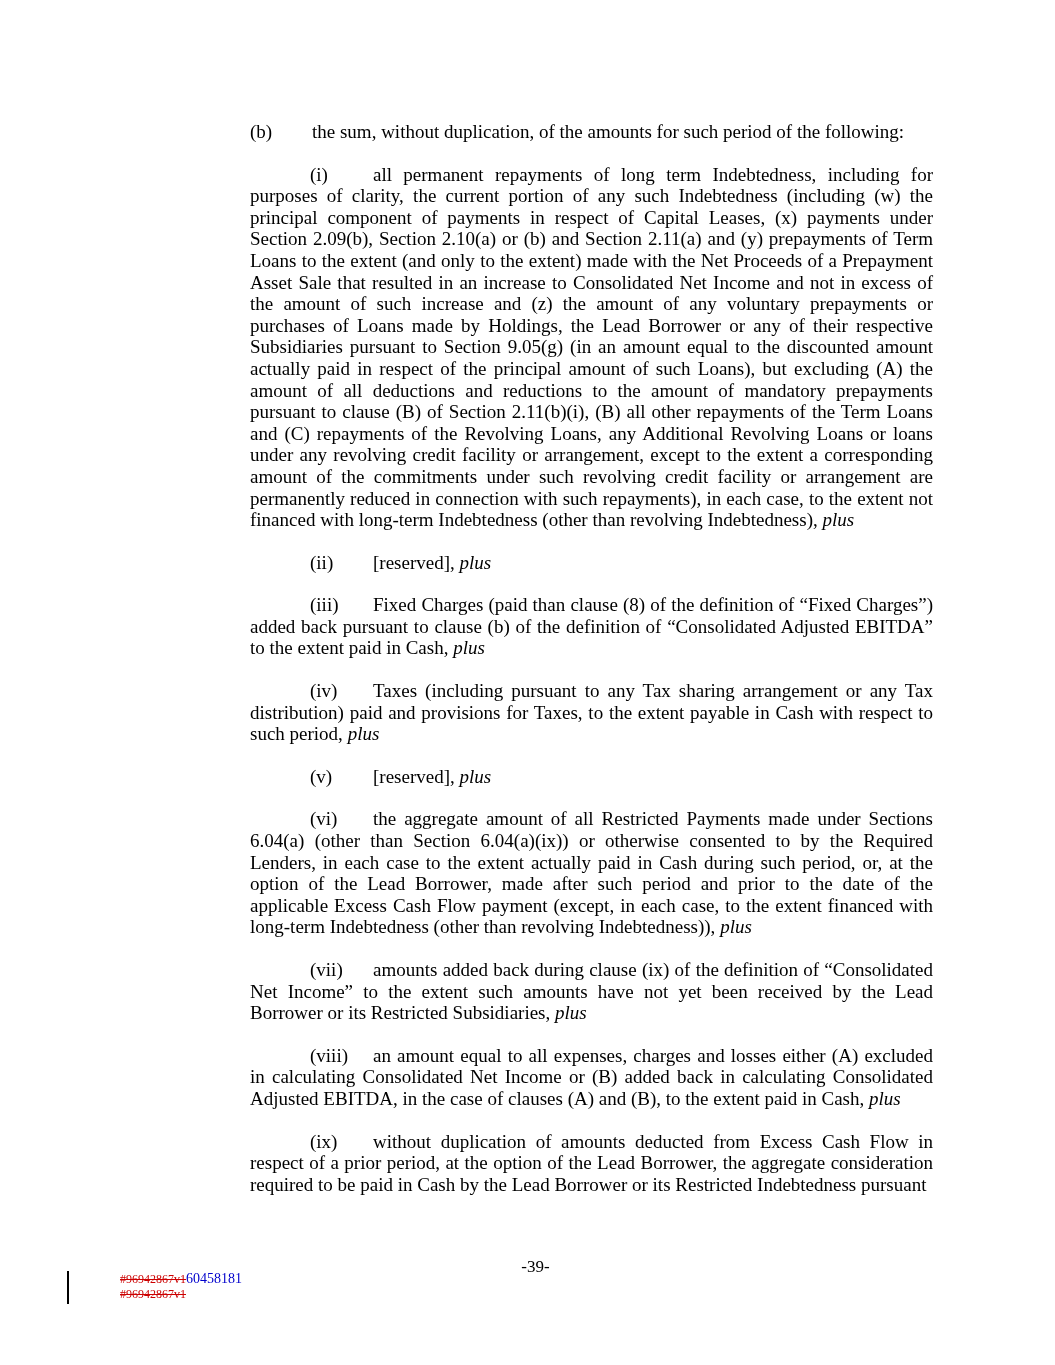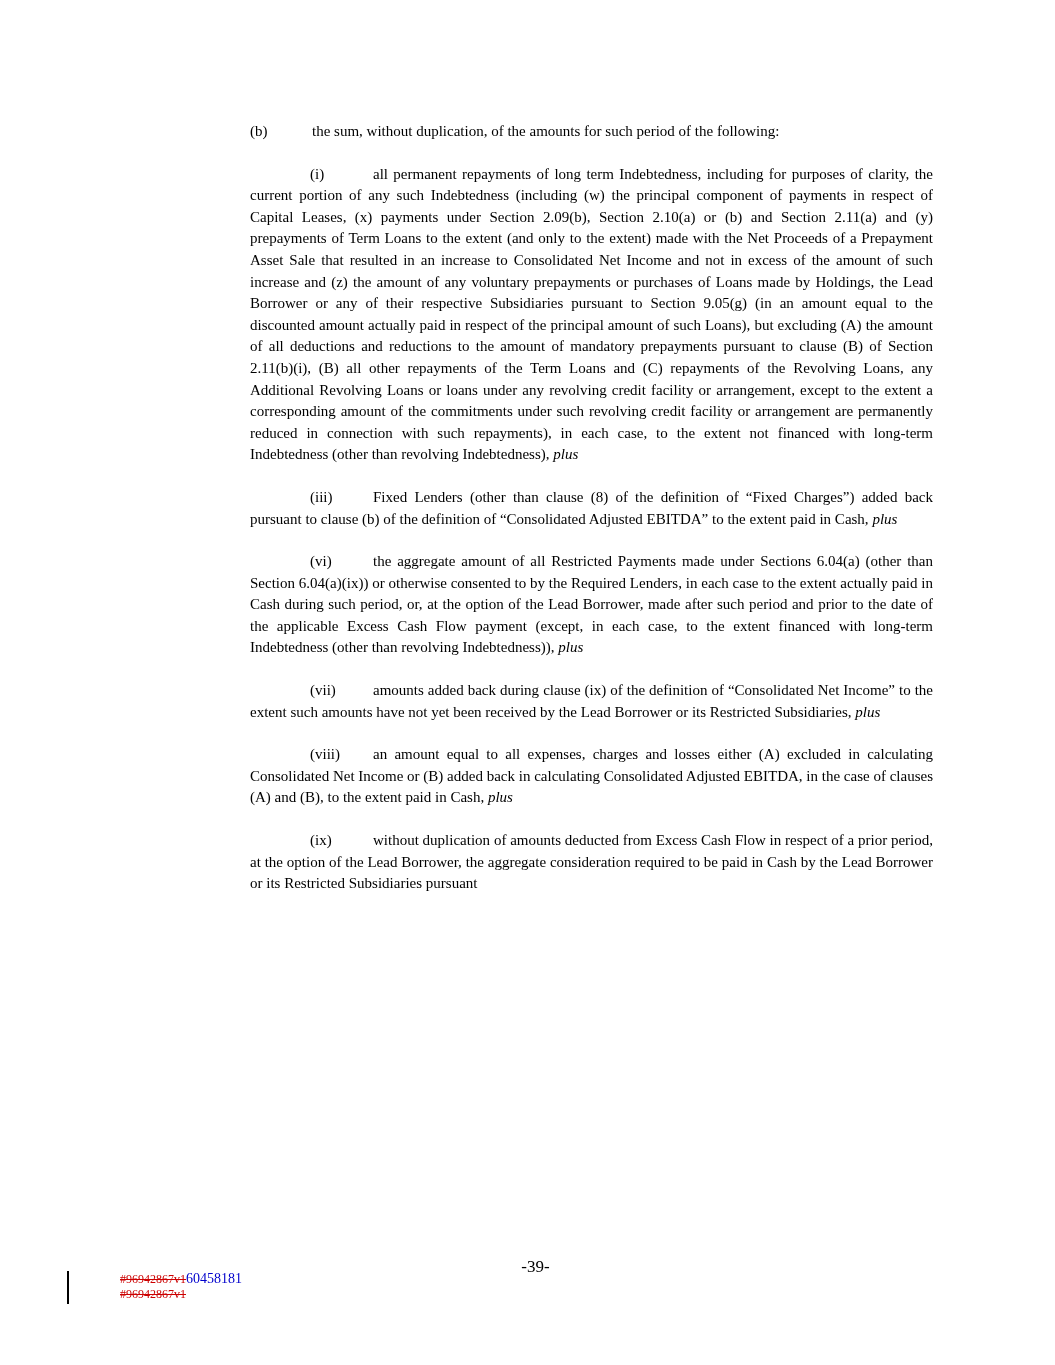--- a/index.html
+++ b/index.html
@@ -10,21 +10,21 @@
     position: relative;
     font-family: "Liberation Serif", serif;
     color: #000000;
     overflow: hidden;
   }
   .doc-body {
     position: absolute;
     left: 250px;
     top: 121px;
     width: 683px;
-    font-size: 15px;
+    font-size: 19px;
     line-height: 21.6px;
     text-align: justify;
   }
   p.para { margin: 0 0 21px 0; }
   p.level1 { text-indent: 0; }
   p.level2 { text-indent: 60px; }
   p.para .label {
     display: inline-block;
     text-indent: 0;
   }
@@ -64,25 +64,28 @@
     height: 33px;
     background: #000000;
   }
 </style>
 </head>
 <body style="background: rgb(255, 255, 255); color: rgb(0, 0, 0);">
 
 <div class="doc-body" id="doc-body">
     <p class="para level1"><span class="label">(b)</span><span>the sum, without duplication, of the amounts for such period of the following:</span></p>
     <p class="para level2"><span class="label">(i)</span><span>all permanent repayments of long term Indebtedness, including for purposes of clarity, the current portion of any such Indebtedness (including (w) the principal component of payments in respect of Capital Leases, (x) payments under </span><span class="u">Section 2.09(b)</span><span>, </span><span class="u">Section 2.10(a)</span><span> or </span><span class="u">(b)</span><span> and </span><span class="u">Section 2.11(a)</span><span> and (y) prepayments of Term Loans to the extent (and only to the extent) made with the Net Proceeds of a Prepayment Asset Sale that resulted in an increase to Consolidated Net Income and not in excess of the amount of such increase and (z) the amount of any voluntary prepayments or purchases of Loans made by Holdings, the Lead Borrower or any of their respective Subsidiaries pursuant to Section 9.05(g) (in an amount equal to the discounted amount actually paid in respect of the principal amount of such Loans), but excluding (A) the amount of all deductions and reductions to the amount of mandatory prepayments pursuant to </span><span class="u">clause (B)</span><span> of </span><span class="u">Section 2.11(b)(i)</span><span>, (B) all other repayments of the Term Loans and (C) repayments of the Revolving Loans, any Additional Revolving Loans or loans under any revolving credit facility or arrangement, except to the extent a corresponding amount of the commitments under such revolving credit facility or arrangement are permanently reduced in connection with such repayments), in each case, to the extent not financed with long-term Indebtedness (other than revolving Indebtedness), </span><span class="i">plus</span></p>
-    <p class="para level2"><span class="label">(iii)</span><span>Fixed Lenders (other than </span><span class="u">clause (8)</span><span> of the definition of “Fixed Charges”) added back pursuant to </span><span class="u">clause (b)</span><span> of the definition of “Consolidated Adjusted EBITDA” to the extent paid in Cash, </span><span class="i">plus</span></p>
+    <p class="para level2"><span class="label">(ii)</span><span>[reserved], </span><span class="i">plus</span></p>
+    <p class="para level2"><span class="label">(iii)</span><span>Fixed Charges (paid than </span><span class="u">clause (8)</span><span> of the definition of “Fixed Charges”) added back pursuant to </span><span class="u">clause (b)</span><span> of the definition of “Consolidated Adjusted EBITDA” to the extent paid in Cash, </span><span class="i">plus</span></p>
+    <p class="para level2"><span class="label">(iv)</span><span>Taxes (including pursuant to any Tax sharing arrangement or any Tax distribution) paid and provisions for Taxes, to the extent payable in Cash with respect to such period, </span><span class="i">plus</span></p>
+    <p class="para level2"><span class="label">(v)</span><span>[reserved], </span><span class="i">plus</span></p>
     <p class="para level2"><span class="label">(vi)</span><span>the aggregate amount of all Restricted Payments made under </span><span class="u">Sections 6.04(a) (other than Section 6.04(a)(ix))</span><span> or otherwise consented to by the Required Lenders, in each case to the extent actually paid in Cash during such period, or, at the option of the Lead Borrower, made after such period and prior to the date of the applicable Excess Cash Flow payment (except, in each case, to the extent financed with long-term Indebtedness (other than revolving Indebtedness)), </span><span class="i">plus</span></p>
     <p class="para level2"><span class="label">(vii)</span><span>amounts added back during </span><span class="u">clause (ix)</span><span> of the definition of “Consolidated Net Income” to the extent such amounts have not yet been received by the Lead Borrower or its Restricted Subsidiaries, </span><span class="i">plus</span></p>
     <p class="para level2"><span class="label">(viii)</span><span>an amount equal to all expenses, charges and losses either (A) excluded in calculating Consolidated Net Income or (B) added back in calculating Consolidated Adjusted EBITDA, in the case of </span><span class="u">clauses (A)</span><span> and </span><span class="u">(B)</span><span>, to the extent paid in Cash, </span><span class="i">plus</span></p>
-    <p class="para level2"><span class="label">(ix)</span><span>without duplication of amounts deducted from Excess Cash Flow in respect of a prior period, at the option of the Lead Borrower, the aggregate consideration required to be paid in Cash by the Lead Borrower or its Restricted Subsidiaries pursuant</span></p>
+    <p class="para level2"><span class="label">(ix)</span><span>without duplication of amounts deducted from Excess Cash Flow in respect of a prior period, at the option of the Lead Borrower, the aggregate consideration required to be paid in Cash by the Lead Borrower or its Restricted Indebtedness pursuant</span></p>
   </div>
 
 <div class="page-number">-39-</div>
 
 <div class="change-bar"></div>
 
 <div class="footer">
   <div class="footer-line"><span class="strike">#96942867v1</span><span class="ins">60458181</span></div>
   <div class="footer-line"><span class="strike">#96942867v1</span></div>
 </div>

